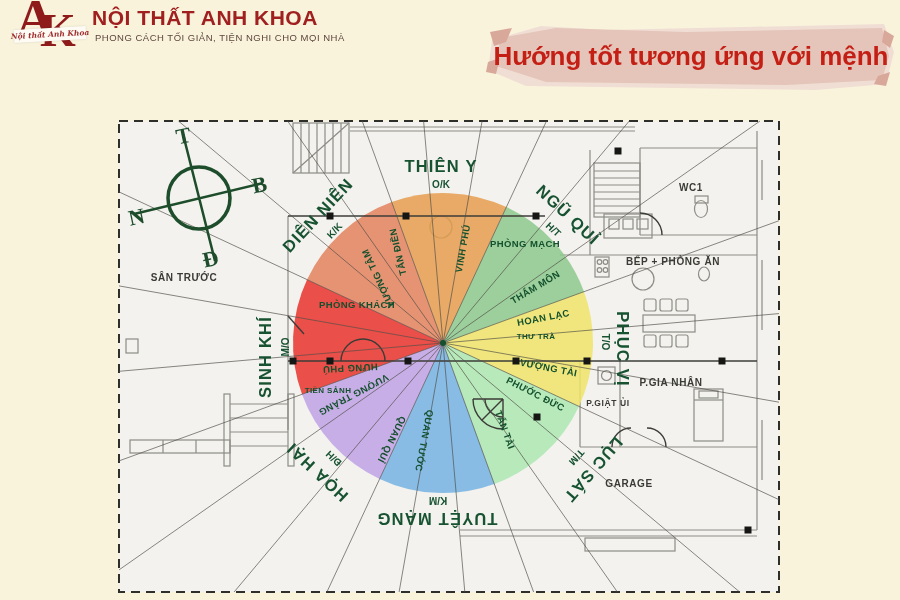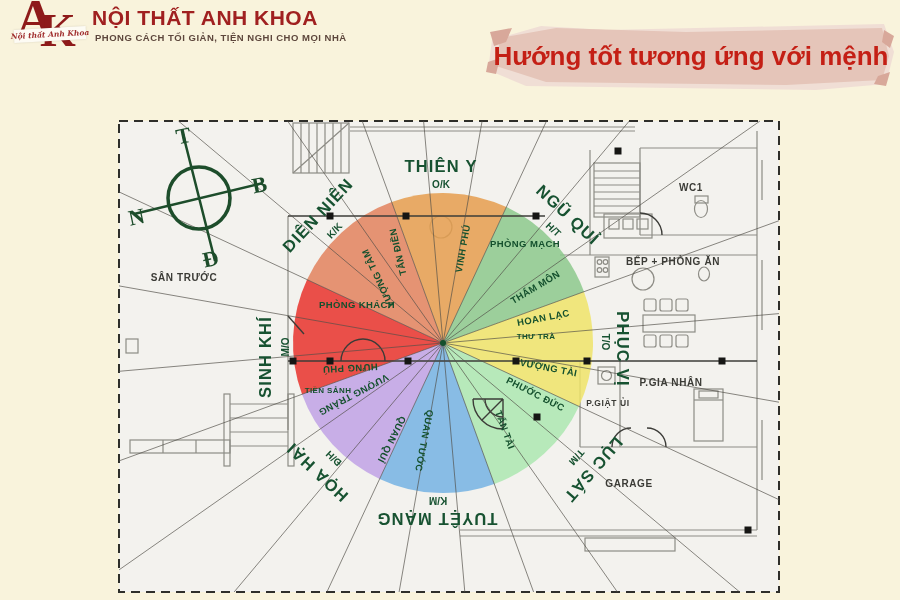--- a/index.html
+++ b/index.html
@@ -9,21 +9,21 @@
   .header{position:absolute;left:0;top:0;width:480px;height:70px;}
   .logo{position:absolute;left:14px;top:-8px;width:78px;height:72px;color:#8e1a1a;
         font-family:"Liberation Serif",serif;font-weight:bold;}
   .logo .la{position:absolute;left:2px;top:0px;font-size:54px;line-height:1;}
   .logo .lk{position:absolute;left:26px;top:16px;font-size:46px;line-height:1;}
   .ribbon{position:absolute;left:0px;top:36px;width:72px;height:13px;background:#fdfbf4;
           transform:rotate(-3deg);display:flex;align-items:center;justify-content:center;
           box-shadow:0 0 2px rgba(0,0,0,.15);}
   .ribbon span{font-family:"DejaVu Serif",serif;font-style:italic;font-size:7.5px;color:#a12f2f;white-space:nowrap;}
   .brand{position:absolute;left:92px;top:6px;font-size:21px;font-weight:bold;color:#a02020;letter-spacing:.5px;}
-  .tagline{position:absolute;left:95px;top:32px;font-size:9.5px;font-weight:bold;color:#5d463c;letter-spacing:.5px;}
+  .tagline{position:absolute;left:95px;top:32px;font-size:9.5px;font-weight:normal;color:#5d463c;letter-spacing:.5px;}
   
   .banner{position:absolute;left:486px;top:18px;width:410px;height:76px;}
   .banner svg{position:absolute;left:0;top:0;}
   .banner .txt{position:absolute;left:0;top:0;width:100%;height:100%;display:flex;
                align-items:center;justify-content:center;font-size:26px;font-weight:bold;
                color:#c41f15;white-space:nowrap;}
   
   .plan-wrap{position:absolute;left:0;top:0;width:900px;height:600px;}
   .wall{stroke:#8d8c85;stroke-width:1.2;fill:none;}
   .dark{stroke:#3c3c38;stroke-width:1.4;fill:none;}

